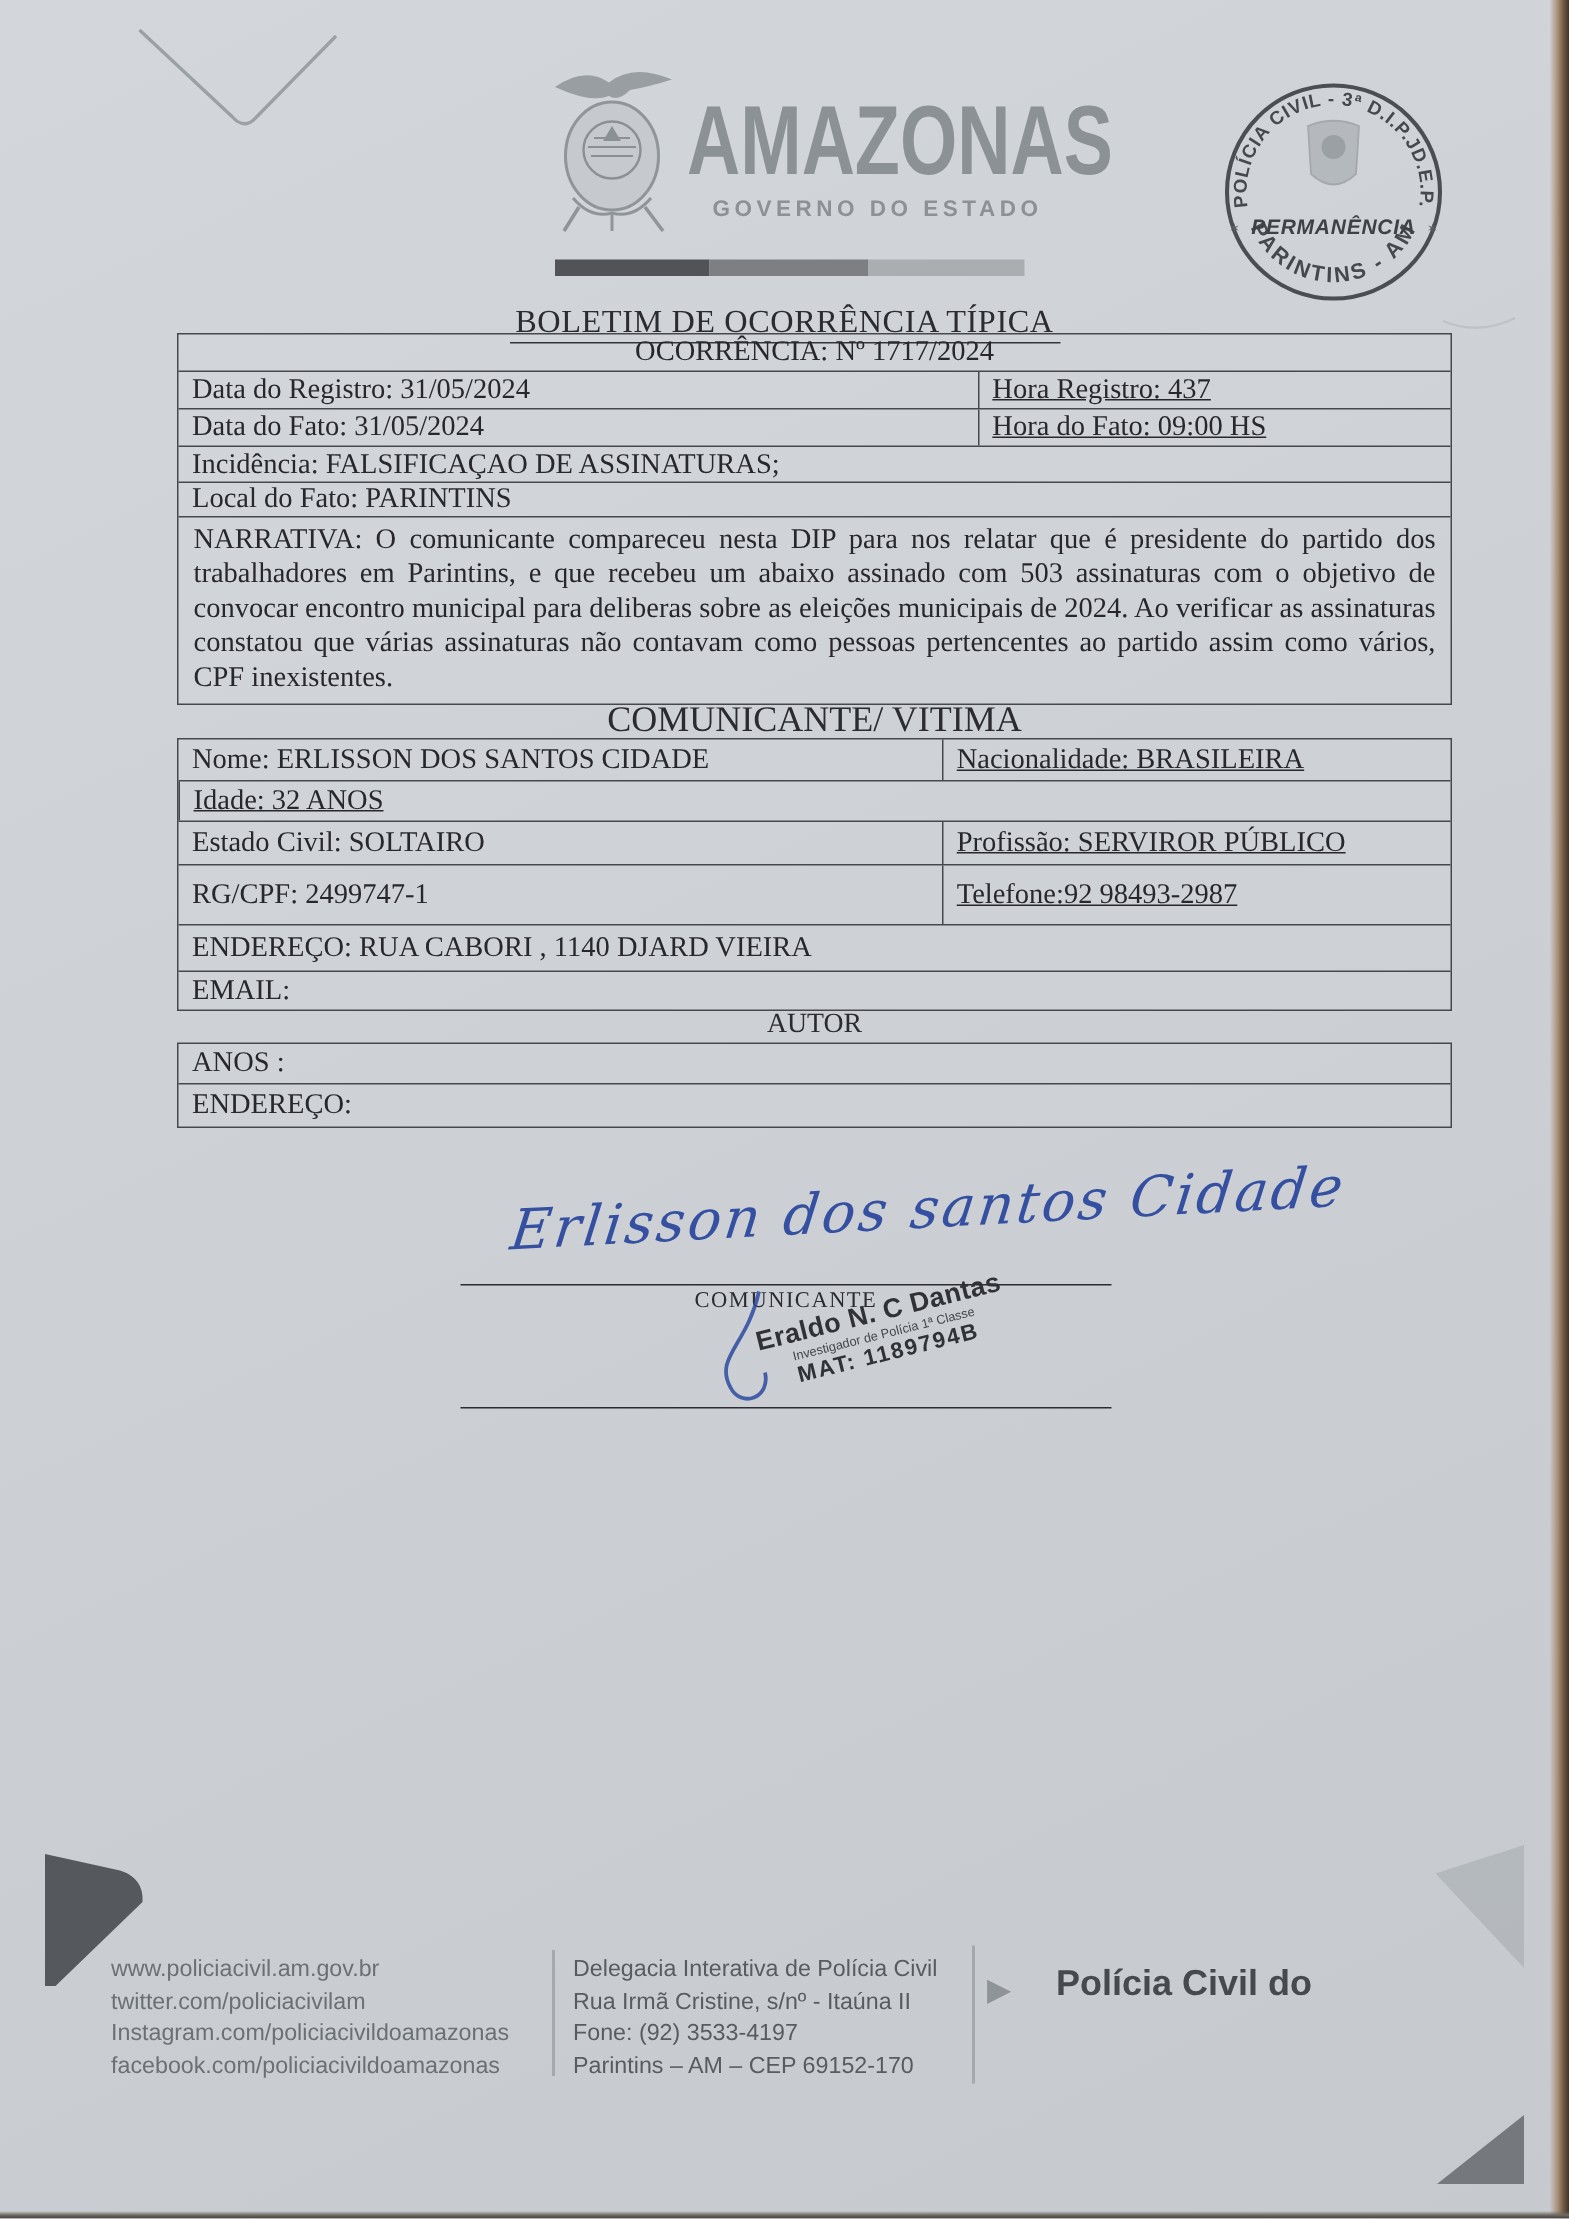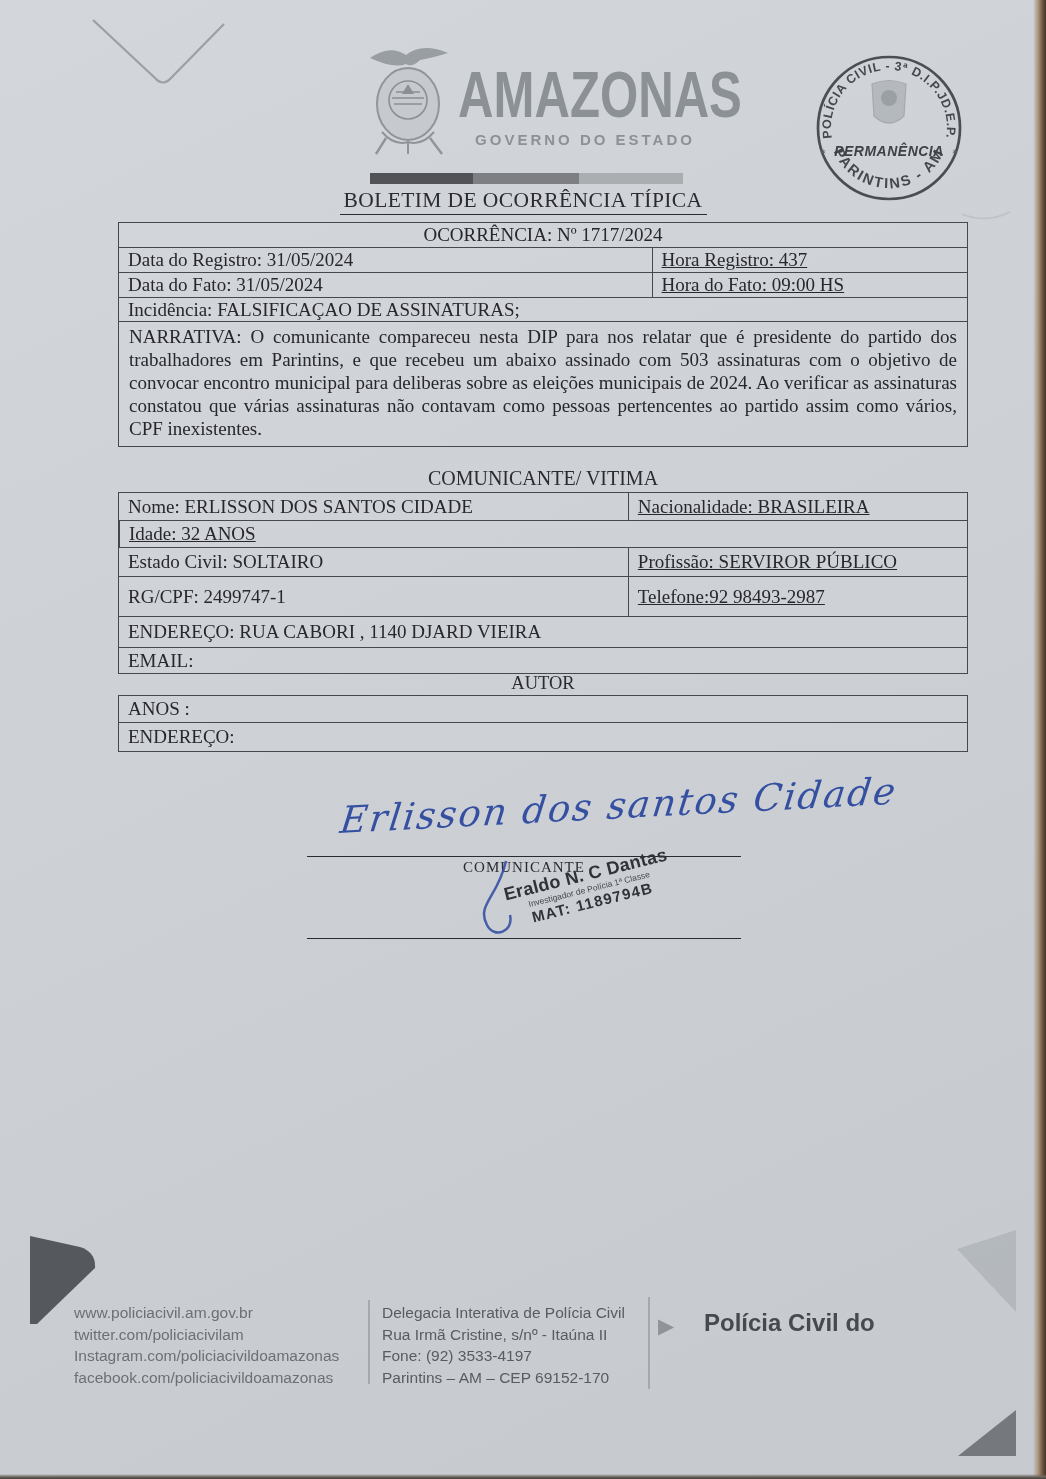--- a/index.html
+++ b/index.html
@@ -7,33 +7,33 @@
         background:linear-gradient(155deg,#d3d6da 0%,#ced2d6 38%,#c9cdd2 75%,#c6cacf 100%);
         font-family:"Liberation Serif",serif;color:#27272d;}
   .abs{position:absolute;}
   
   .brand-word{font-family:"Liberation Sans",sans-serif;font-weight:bold;font-size:63px;
         color:#8c9196;transform:scale(0.78,1.04);transform-origin:left top;white-space:nowrap;letter-spacing:0px;line-height:1;}
   .brand-sub{font-family:"Liberation Sans",sans-serif;font-weight:bold;font-size:15px;
         color:#8c9196;letter-spacing:3px;width:250px;text-align:center;}
   .bar-seg{height:11px;display:inline-block;vertical-align:top;}
   
-  .doc-title-wrap{left:0;top:188px;width:1046px;text-align:center;}
+  .doc-title-wrap{left:0;top:202px;width:1046px;text-align:center;}
   .doc-title{display:inline-block;font-size:21.5px;letter-spacing:.4px;color:#2b2b31;
         border-bottom:1.7px solid #2c2c32;padding:0 4px 1px 4px;}
   
   .tbl{position:absolute;left:118px;width:850px;border:1.7px solid #46484e;box-sizing:border-box;background:rgba(255,255,255,0.04);}
   .trow{border-top:1.7px solid #46484e;display:flex;align-items:center;box-sizing:border-box;font-size:19px;}
   .trow.first{border-top:none;}
   .cell{padding:0 9px;box-sizing:border-box;}
   .c-l{flex:1 1 auto;}
   .c-r{align-self:stretch;display:flex;align-items:center;border-left:1.7px solid #46484e;box-sizing:border-box;text-decoration:underline;}
   .center{justify-content:center;text-align:center;}
   .narr{display:block;text-align:justify;font-size:19px;line-height:23px;padding:3px 10px 6px 10px;}
-  .sec-head{left:118px;width:850px;text-align:center;font-size:20px;color:#2b2b31;}
+  .sec-head{left:118px;width:850px;text-align:center;font-size:24px;color:#2b2b31;}
   
   .handwriting{font-family:"DejaVu Serif",serif;font-style:italic;font-size:37px;color:#2e4a9f;
         transform:rotate(-3deg) skewX(-10deg);transform-origin:left bottom;letter-spacing:2px;white-space:nowrap;opacity:.95;}
   .sig-line{border-bottom:1.9px solid #2b2b31;}
   .sig-label{text-align:center;font-size:15px;letter-spacing:1px;color:#2b2b31;}
   .reg-stamp{font-family:"Liberation Sans",sans-serif;color:#303237;text-align:center;
         transform:rotate(-14deg);transform-origin:left top;width:250px;}
   .reg-name{font-weight:bold;font-size:18px;letter-spacing:.3px;line-height:19px;}
   .reg-role{font-size:8.5px;line-height:10px;color:#44464b;}
   .reg-mat{font-weight:bold;font-size:15px;letter-spacing:1.3px;line-height:17px;}
@@ -111,20 +111,23 @@
       <span class="cell c-l" style="width:62.8%;">Data do Registro: 31/05/2024</span>
       <span class="cell c-r" style="width:37.2%;">Hora Registro: 437</span>
     </div>
     <div class="trow" style="height:25px;">
       <span class="cell c-l" style="width:62.8%;">Data do Fato: 31/05/2024</span>
       <span class="cell c-r" style="width:37.2%;">Hora do Fato: 09:00 HS</span>
     </div>
     <div class="trow" style="height:24px;">
       <span class="cell">Incidência: FALSIFICAÇAO DE ASSINATURAS;</span>
     </div>
+    <div class="trow" style="height:23px;">
+      <span class="cell">Local do Fato: PARINTINS</span>
+    </div>
     <div class="trow" style="min-height:110px;align-items:flex-start;">
       <span class="narr">NARRATIVA: O comunicante compareceu nesta DIP para nos relatar que é presidente do partido dos trabalhadores em Parintins, e que recebeu um abaixo assinado com 503 assinaturas  com o objetivo de convocar encontro municipal para deliberas sobre as eleições municipais de 2024. Ao verificar as assinaturas constatou que várias assinaturas não contavam como pessoas pertencentes ao partido assim como vários,  CPF inexistentes.</span>
     </div>
   </div>
 
   <div class="abs sec-head" style="top:467px;">COMUNICANTE/ VITIMA</div>
   <div class="tbl" style="top:492px;">
     <div class="trow first" style="height:27px;">
       <span class="cell c-l" style="width:60%;">Nome: ERLISSON DOS SANTOS CIDADE</span>
       <span class="cell c-r" style="width:40%;">Nacionalidade: BRASILEIRA</span>

